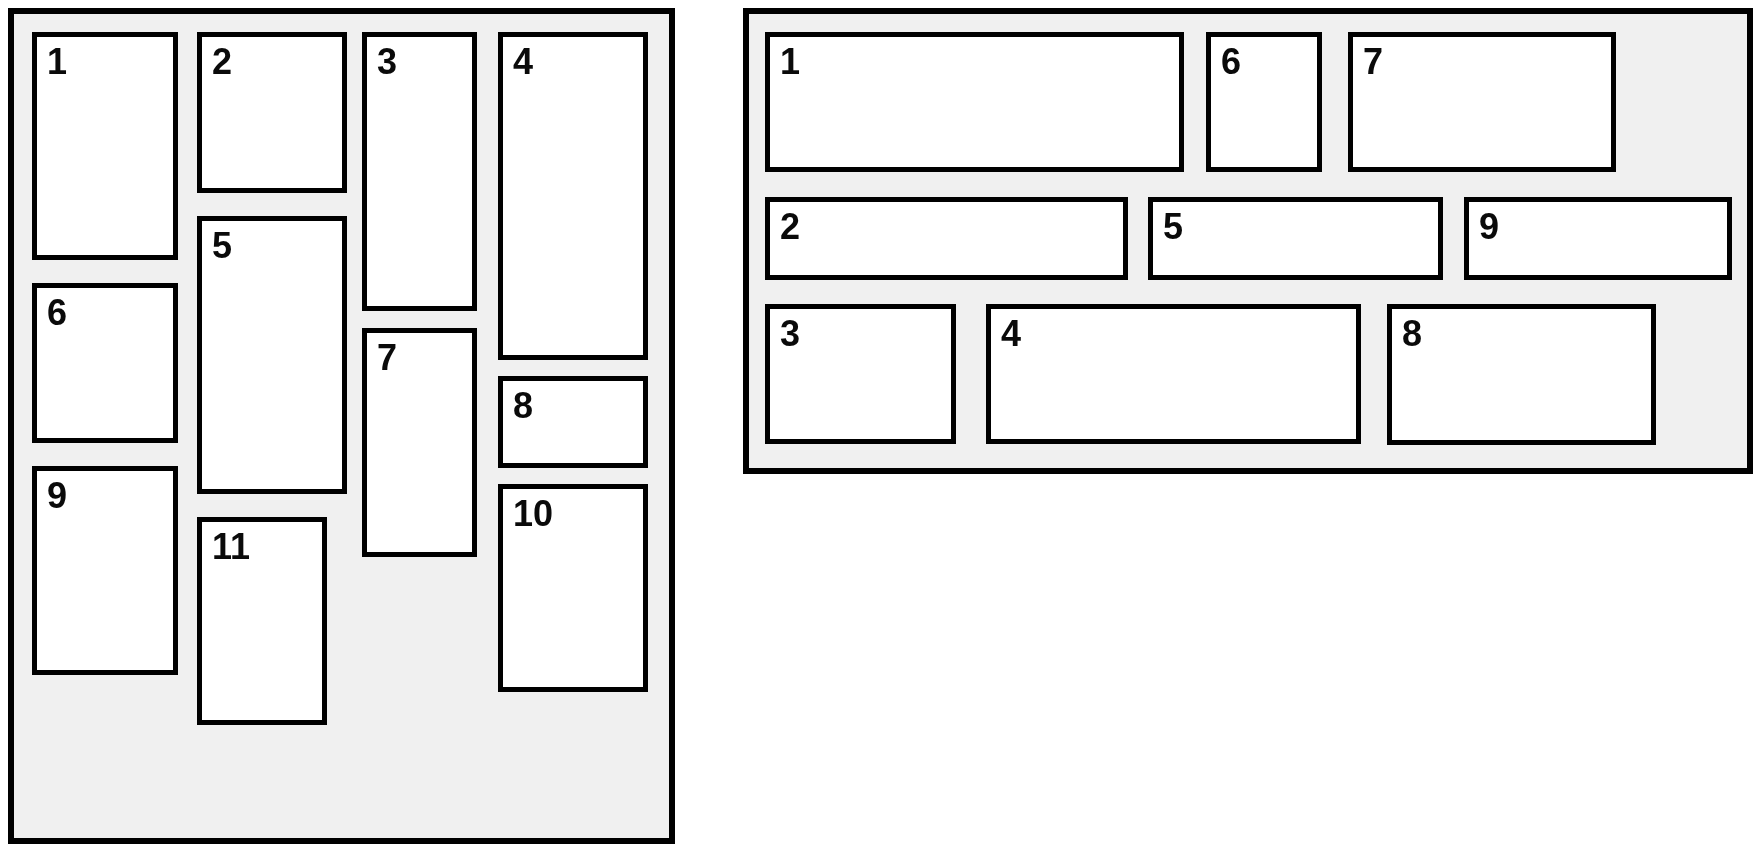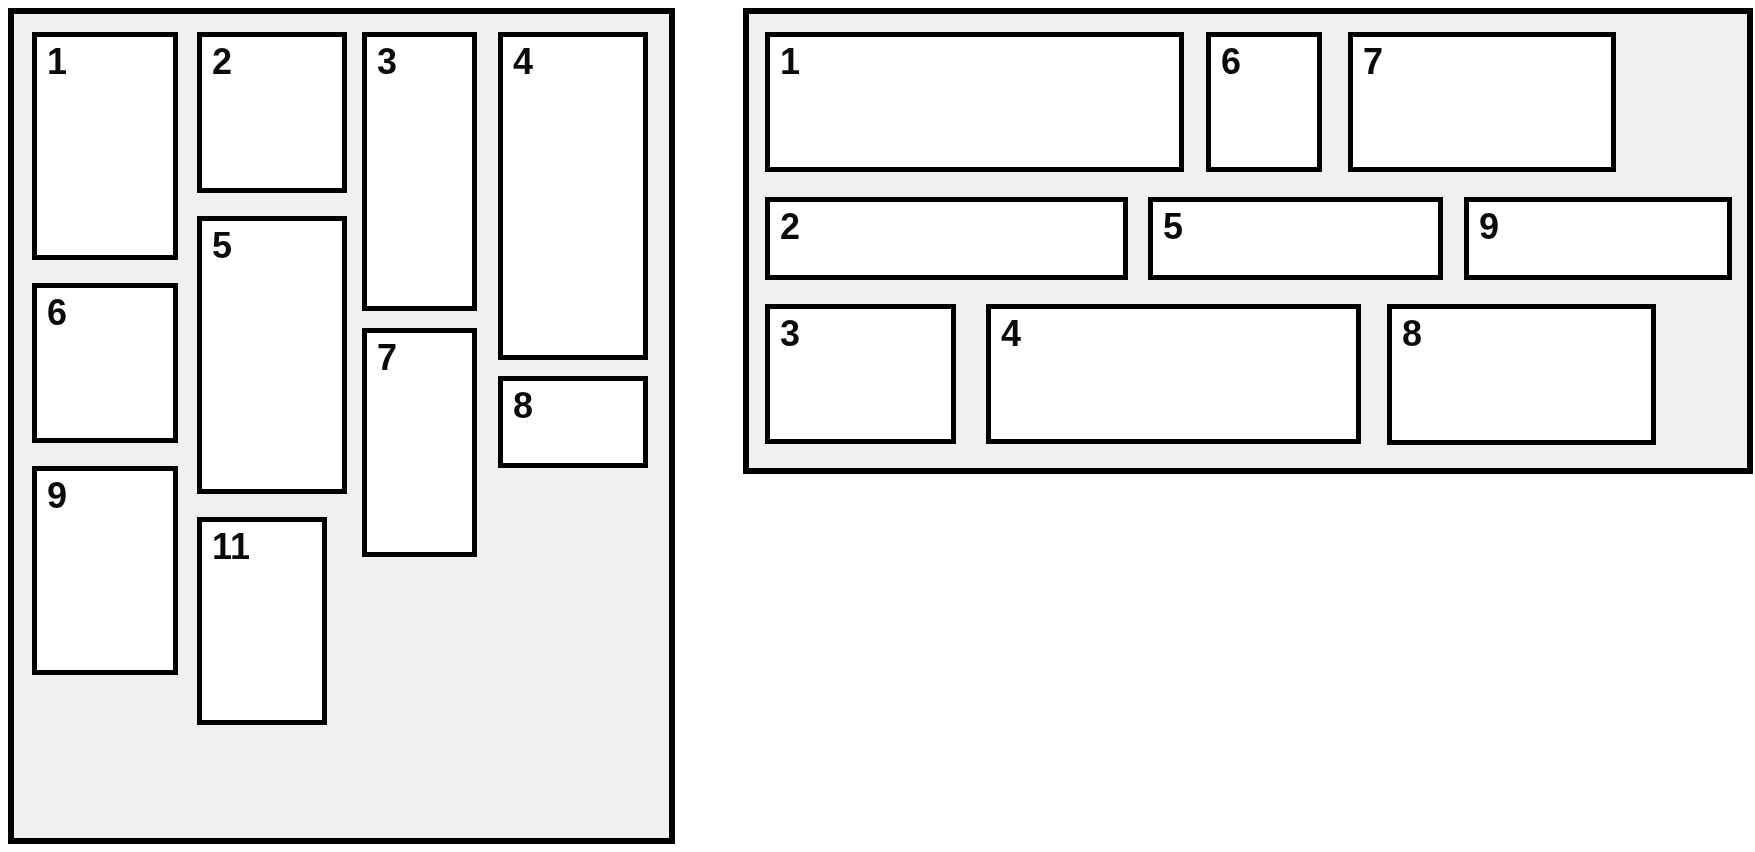--- a/index.html
+++ b/index.html
@@ -93,20 +93,23 @@
     </div>
   <div class="item l7">
       <span class="item-label">7</span>
     </div>
   <div class="item l8">
       <span class="item-label">8</span>
     </div>
   <div class="item l9">
       <span class="item-label">9</span>
     </div>
+  <div class="item l10">
+      <span class="item-label">10</span>
+    </div>
   <div class="item l11">
       <span class="item-label">11</span>
     </div>
 </div>
 
 <div id="right-panel" class="panel">
   <div class="item r1">
       <span class="item-label">1</span>
     </div>
   <div class="item r2">

